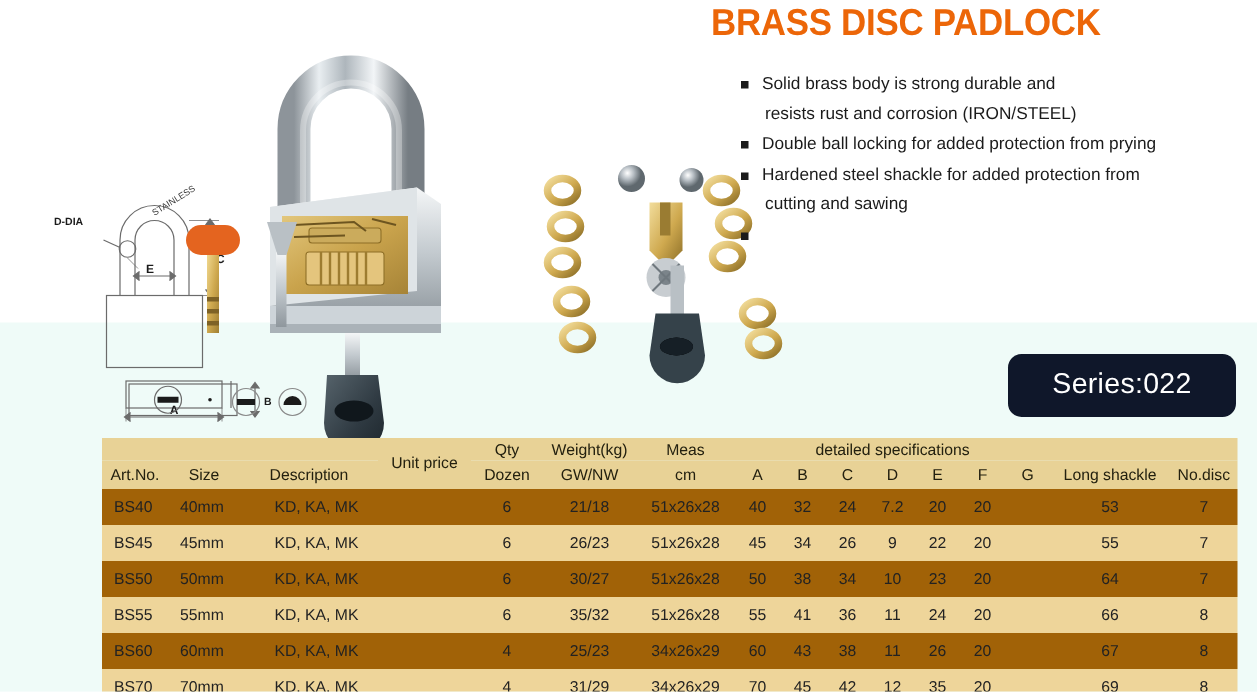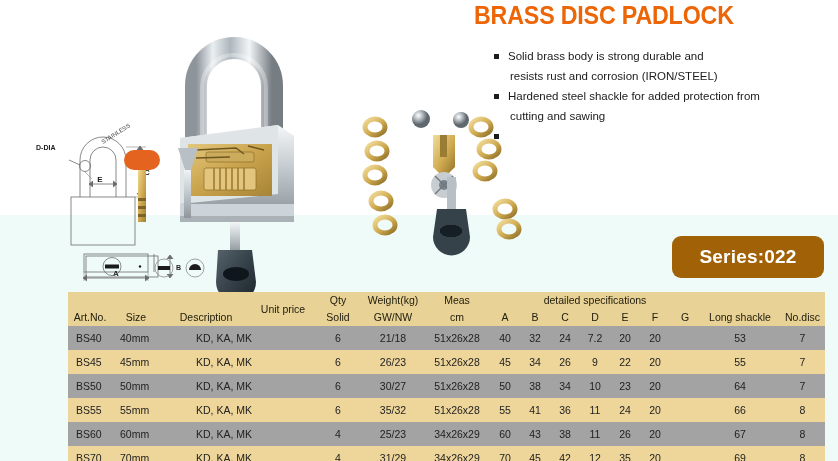--- a/index.html
+++ b/index.html
@@ -68,25 +68,25 @@
     padding-left: 2px;
   }
 
   
   #series-badge {
     position: absolute;
     left: 672px;
     top: 236px;
     width: 152px;
     height: 42px;
-    background: #a16207;
+    background: #0f172a;
     border-radius: 9px;
     color: #ffffff;
     font-size: 19px;
-    font-weight: bold;
+    font-weight: normal;
     display: flex;
     align-items: center;
     justify-content: center;
     letter-spacing: 0.2px;
   }
 
   
   #tech-drawing {
     position: absolute;
     left: 28px;
@@ -132,24 +132,24 @@
   #spec-table thead tr.cols th { height: 19px; margin-left: 44px; }
   #spec-table thead th {
     background: #e8d296;
     vertical-align: middle;
     color: #23200f;
   }
   #spec-table tbody td {
     height: 24px;
     vertical-align: middle;
   }
-  #spec-table tbody tr.odd td  { background: #a3a3a3; }
+  #spec-table tbody tr.odd td  { background: #a16207; }
   #spec-table tbody tr.even td { background: #eed59a; }
   #spec-table .c-left { text-align: left; padding-left: 8px; }
-  #spec-table .c-desc { text-align: right; padding-left: 10px; }
+  #spec-table .c-desc { text-align: center; padding-left: 10px; }
 </style>
 </head>
 <body>
 
 <div id="mint-band"></div>
 
 <div id="tech-drawing">
   <svg width="160" height="160" viewBox="0 0 160 160" xmlns="http://www.w3.org/2000/svg">
     <g stroke="#6b6b6b" stroke-width="0.8" fill="none">
 
@@ -357,20 +357,21 @@
 <div id="headline">BRASS DISC PADLOCK</div>
 
 <ul id="feature-list">
   <li>
     <span class="sq"></span>
     <span>Solid brass body is strong durable and</span>
     <span class="l2">resists rust and corrosion  (IRON/STEEL)</span>
   </li>
   <li>
     <span class="sq"></span>
+    <span>Double ball locking for added protection from prying</span>
   </li>
   <li>
     <span class="sq"></span>
     <span>Hardened steel shackle for added protection from</span>
     <span class="l2">cutting and sawing</span>
   </li>
   <li>
     <span class="sq"></span>
   </li>
 </ul>
@@ -403,21 +404,21 @@
       <th>Qty</th>
       <th>Weight(kg)</th>
       <th>Meas</th>
       <th colspan="7">detailed specifications</th>
       <th colspan="2"></th>
     </tr>
     <tr class="cols">
       <th>Art.No.</th>
       <th>Size</th>
       <th>Description</th>
-      <th>Solid</th>
+      <th>Dozen</th>
       <th>GW/NW</th>
       <th>cm</th>
       <th>A</th>
       <th>B</th>
       <th>C</th>
       <th>D</th>
       <th>E</th>
       <th>F</th>
       <th>G</th>
       <th>Long shackle</th>

